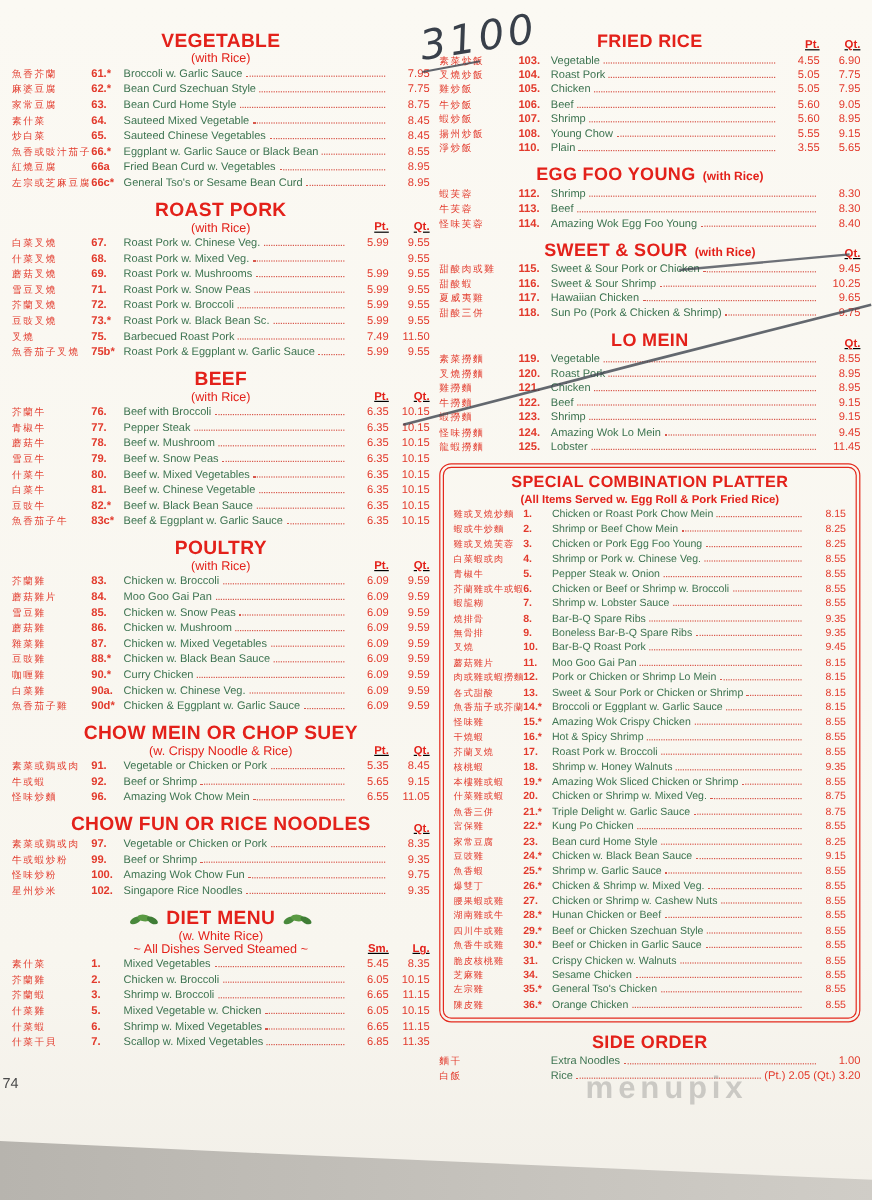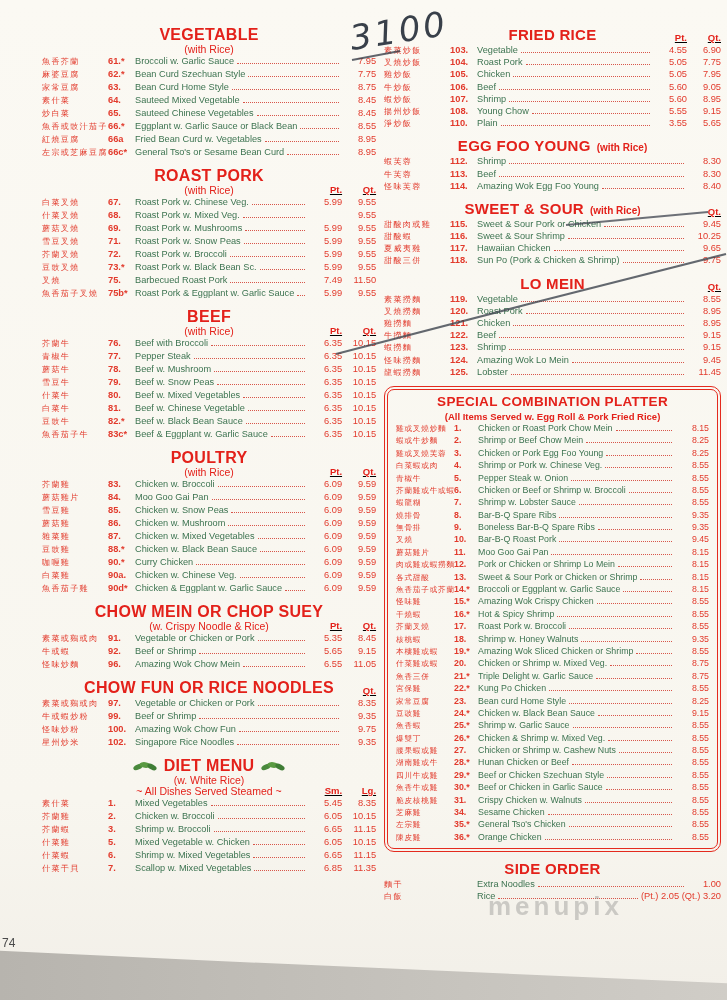--- a/index.html
+++ b/index.html
@@ -1,21 +1,21 @@
 <!DOCTYPE html>
 <html><head>
 <meta charset="utf-8">
 <style>
   html,body { margin:0; padding:0; background:#ffffff; }
   .page {
     position:relative; width:727px; height:1000px; overflow:hidden;
     background:linear-gradient(180deg,#fbf9f3 0%, #f8f6ef 80%, #f2efe8 100%);
     font-family:"Liberation Sans", sans-serif;
   }
-  .columns { display:flex; gap:8px; padding:26px 6px 0 10px;margin-left:32px; }
+  .columns { display:flex; gap:8px; padding:26px 6px 0 10px; }
   .col { position:relative; }
   .col.left  { width:348px; }
   .col.right { width:351px; }
 
   .section { margin-bottom:8px; }
   .sec-head { position:relative; text-align:center; }
   .title-row { display:flex; justify-content:center; align-items:baseline; gap:6px; line-height:18px; }
   .sec-title { font-size:16px; font-weight:bold; color:#e3211a; letter-spacing:.3px; white-space:nowrap; }
   .right .sec-title { font-size:15px; }
   .boxed .sec-title { font-size:13.5px; }
@@ -38,21 +38,21 @@
   .iname { font-size:9.2px; color:#3c7350; white-space:nowrap; }
   .boxed .iname { font-size:8.8px; }
   .leader { flex:1; min-width:4px; border-bottom:1px dotted #d8564a; margin:0 3px 3px 3px; }
   .price { font-size:9.3px; color:#e23a2c; }
   .boxed .price { font-size:8.8px; }
 
   .section.boxed { border:4px double #e42a1e; border-radius:10px; padding:3px 8px 5px; }
 
   .leaf { display:inline-flex; align-self:center; }
 
-  .pagenum { position:absolute; left:2px; top:896px; font-size:12px; color:#4a4a4a;margin-top:40px; }
+  .pagenum { position:absolute; left:2px; top:896px; font-size:12px; color:#4a4a4a; }
   .watermark { position:absolute; left:488px; top:891px; font-size:26px; letter-spacing:4px;
                color:#8d8d8b; opacity:.4;font-weight:bold; }
   .scan-edge { position:absolute; left:0; bottom:0; width:100%; height:60px;
                background:linear-gradient(90deg,#b7b4ae,#d0cdc7);
                clip-path:polygon(0 18%, 30% 35%, 100% 72%, 100% 100%, 0 100%); }
   .pen { position:absolute; left:0; top:0; pointer-events:none; }
   .pen text { font-family:"DejaVu Sans", sans-serif; }
 </style>
 </head>
 <body>

